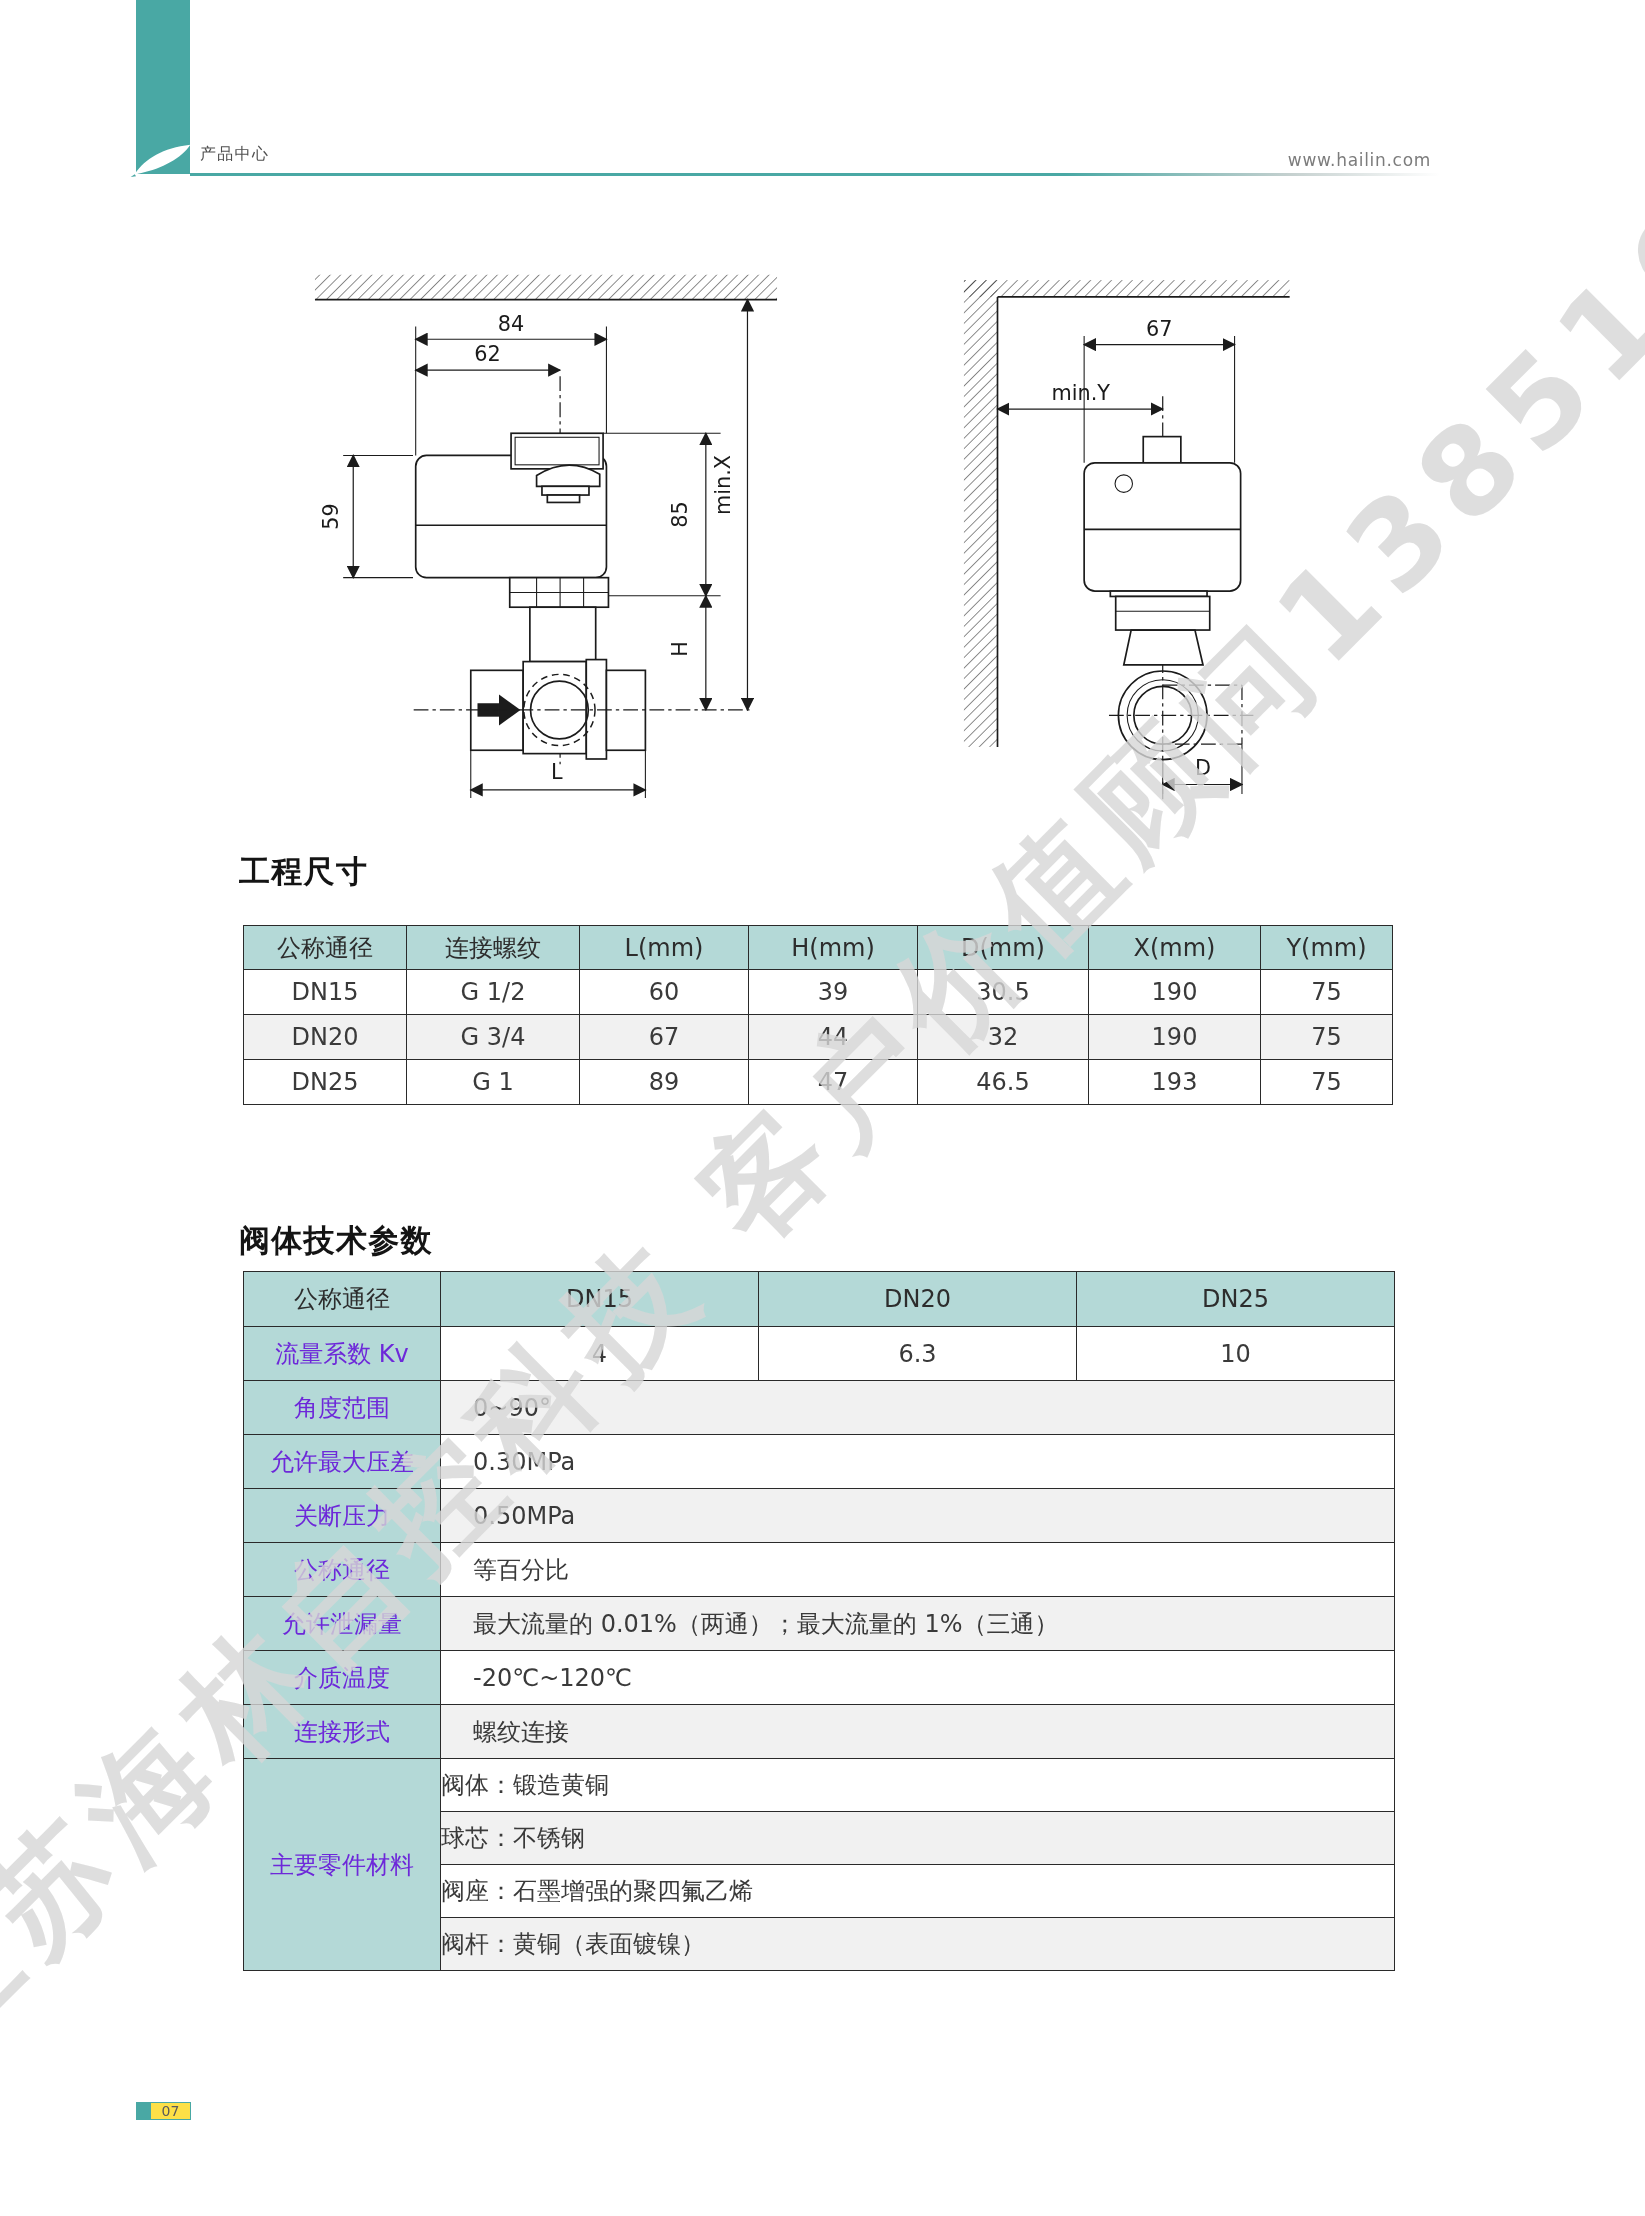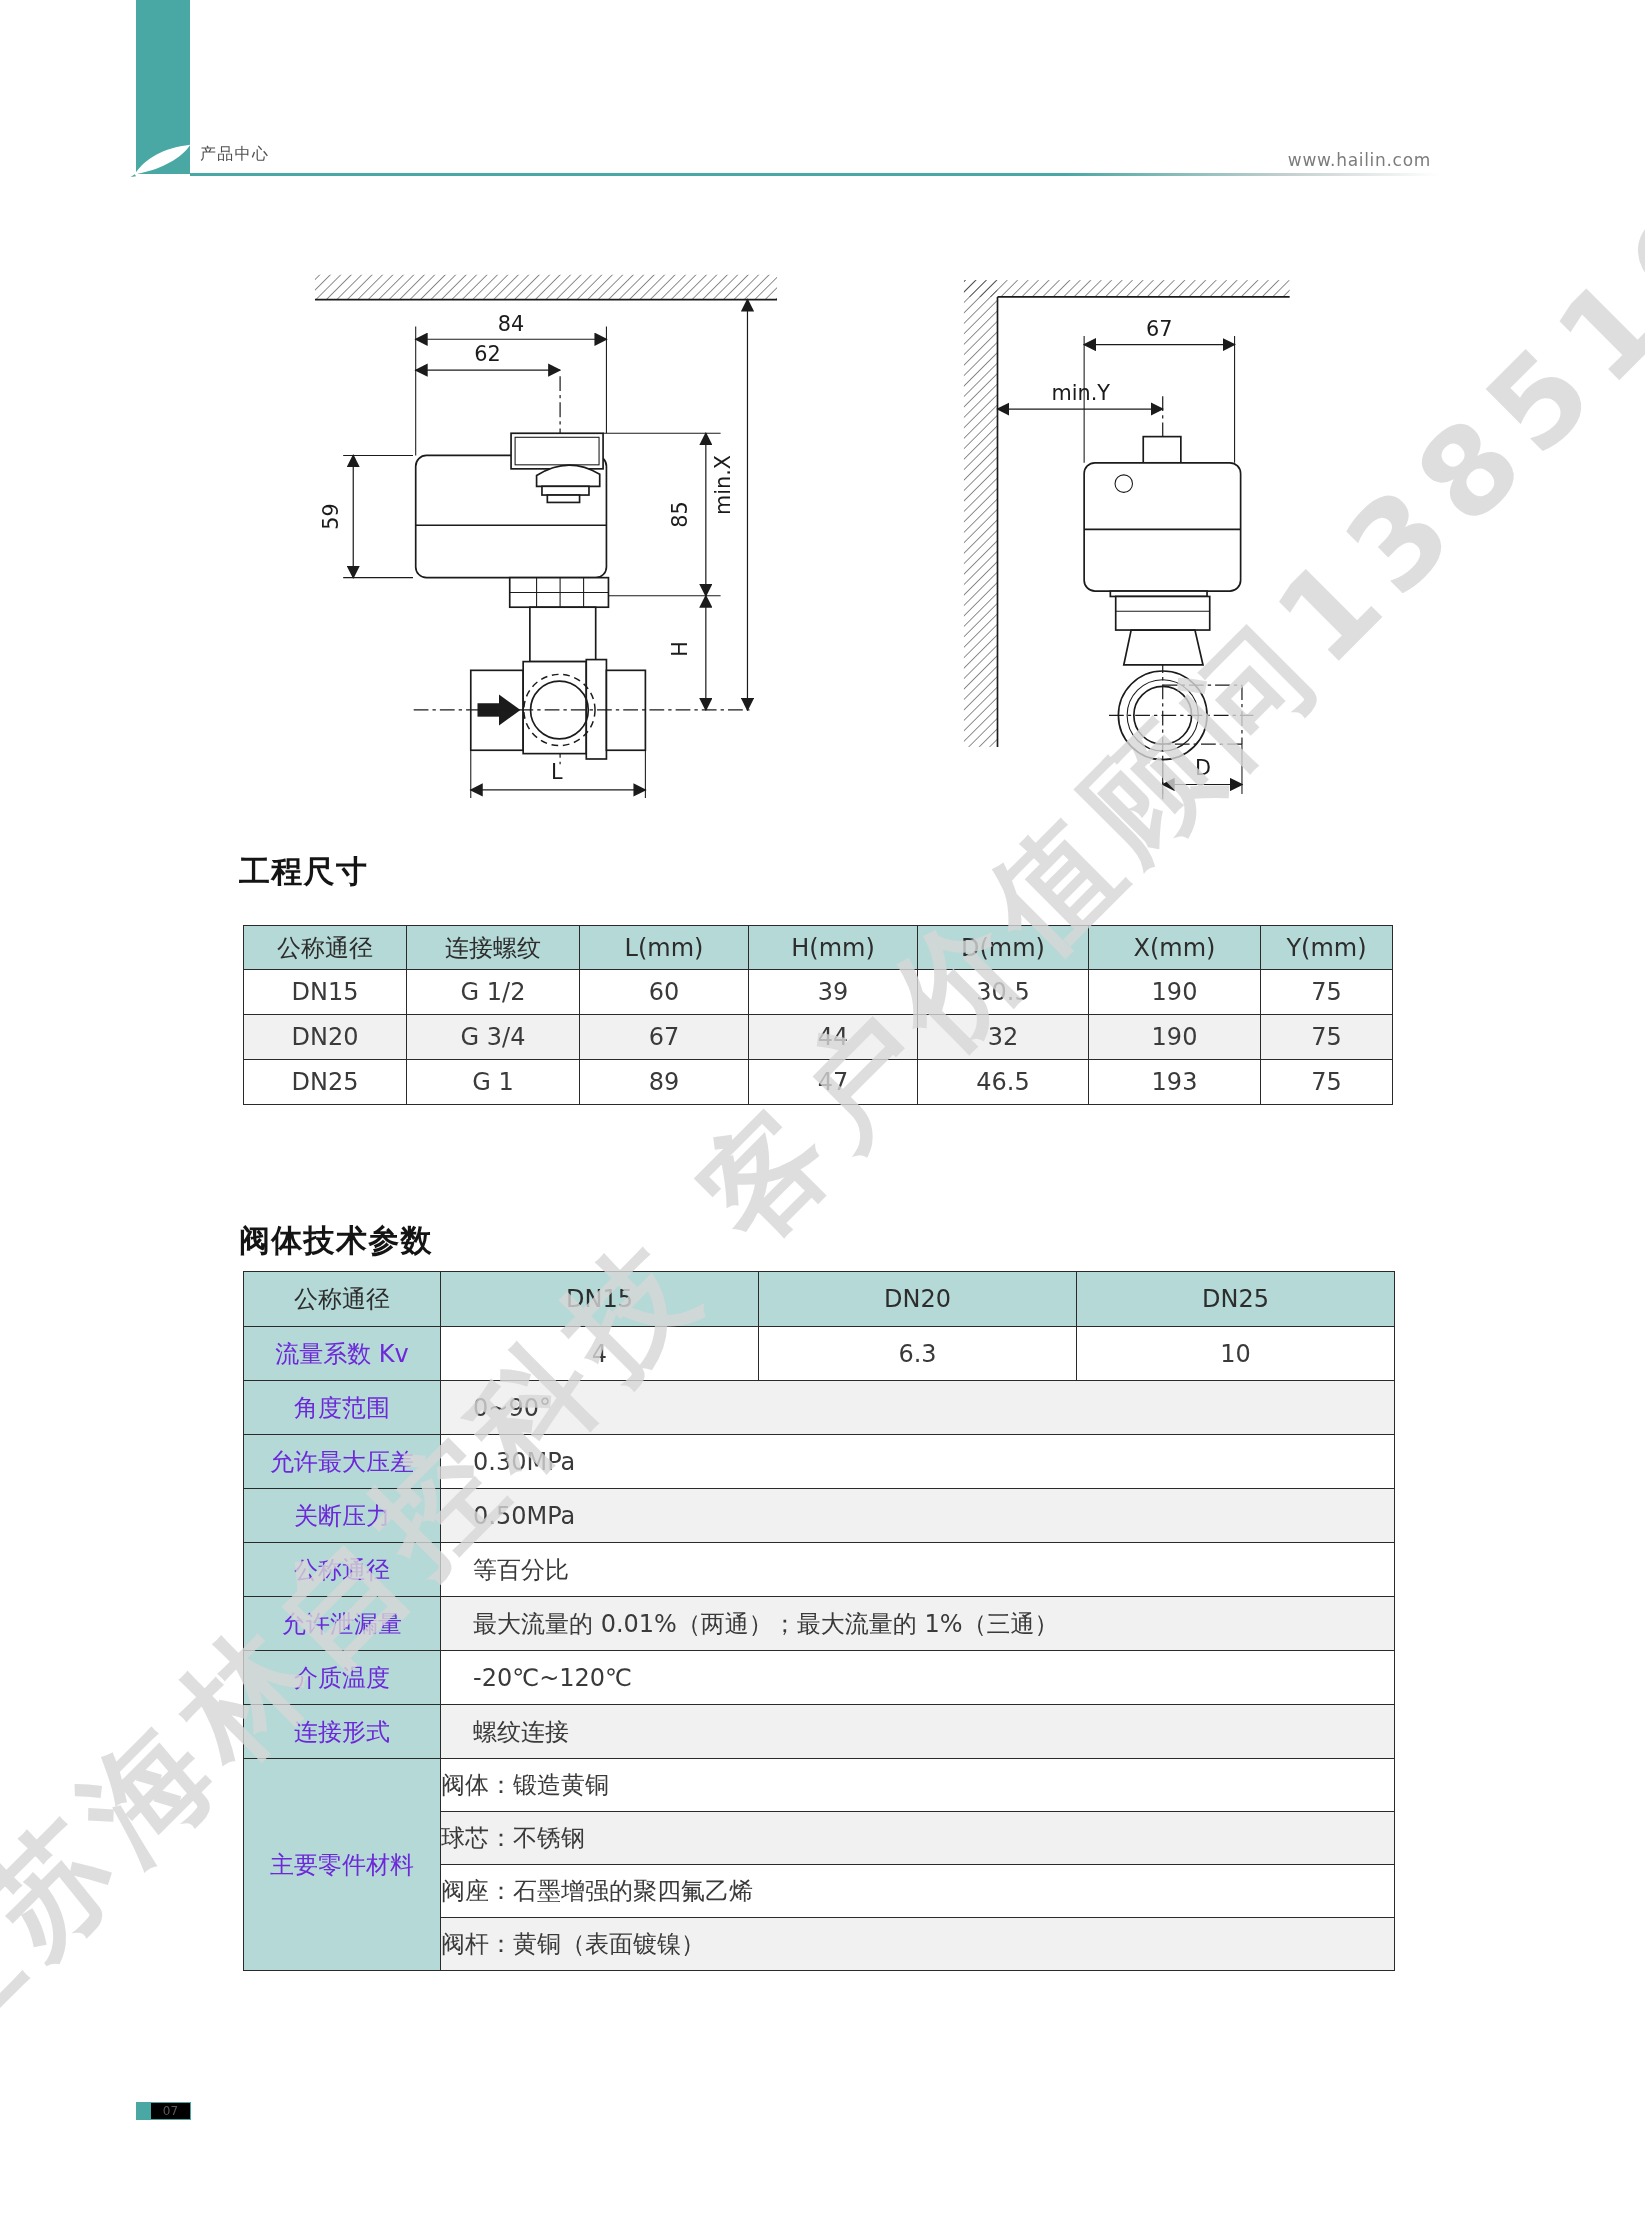--- a/index.html
+++ b/index.html
@@ -43,22 +43,22 @@
   .t2 tr.g td.v{background:var(--stripe);}
   .t2 td.mat{height:50px;text-align:left;padding-left:0;}
   .t2 tr.g td.mat{background:var(--stripe);}
   
   .watermark{position:absolute;left:-470px;top:1021px;width:2620px;text-align:center;
      transform:rotate(-45deg);font-size:121px;letter-spacing:15px;white-space:nowrap;
      color:#d7d7d7;opacity:.8;z-index:5;pointer-events:none;font-weight:700;}
   
   .foot{position:absolute;left:136px;top:2102px;height:17.5px;display:flex;align-items:stretch;}
   .foot-sq{width:14px;background:var(--teal);}
-  .foot-box{width:39px;border:1.3px solid var(--teal);background:#000000;display:flex;align-items:center;justify-content:center;
-            font-size:12px;color:#5a5a5a;}
+  .foot-box{width:39px;border:1.3px solid var(--teal);background:#fde047;display:flex;align-items:center;justify-content:center;
+            font-size:14px;color:#5a5a5a;}
 </style>
 </head>
 <body>
 
 <div class="page">
 
   <div class="topbar"></div>
   <svg class="leaf-svg" viewBox="0 0 100 58">
     <path d="M10,54 C26,30 52,15 93,10 C80,30 50,46 20,52 Q12,54 10,54 Z" fill="#ffffff"></path>
     <path d="M10,54 L4,58 L12,57 Z" fill="#49a8a4"></path>

